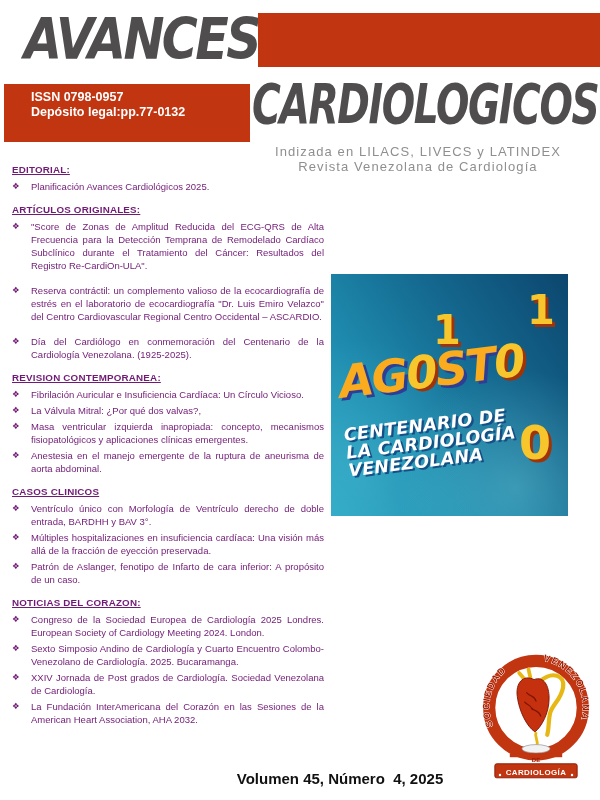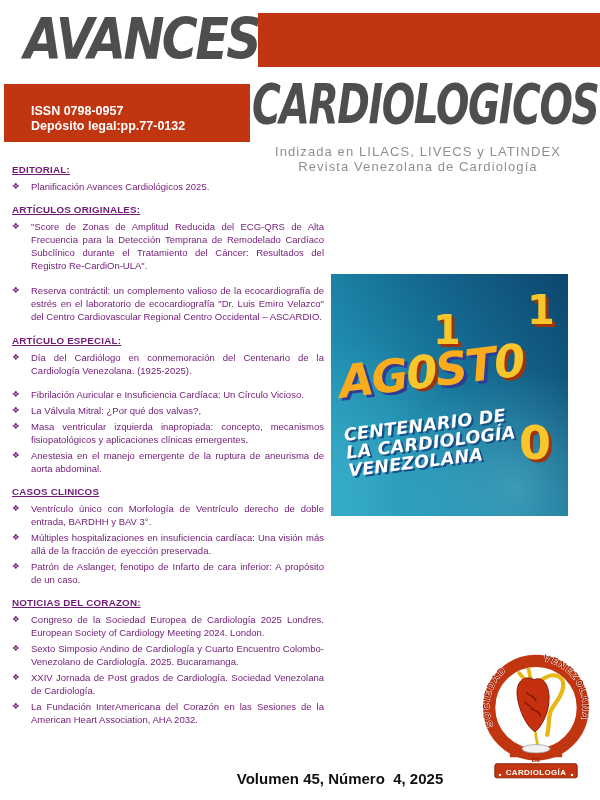--- a/index.html
+++ b/index.html
@@ -10,21 +10,21 @@
   
   .title-top {
     position:absolute; left:24px; top:6px; width:300px;
     font-family:"DejaVu Sans", sans-serif; font-weight:bold; font-style:italic;
     font-size:57px; letter-spacing:-3px; color:#4f4d4e;
     transform:scaleX(.86); transform-origin:left top; white-space:nowrap;
   }
   .red-block-top { position:absolute; left:258px; top:13px; width:342px; height:54px;
     background:var(--accent); }
   .issn-bar { position:absolute; left:4px; top:84px; width:246px; height:58px;
-    background:var(--accent); color:#fff; padding:20px 0 0 27px;
+    background:var(--accent); color:#fff; padding:6px 0 0 27px;
     font-size:12.5px; font-weight:bold; line-height:15px; }
   .title-bottom {
     position:absolute; left:252px; top:72px; width:480px;
     font-family:"DejaVu Sans", sans-serif; font-weight:bold; font-style:italic;
     font-size:55px; letter-spacing:-2px; color:#4f4d4e;
     transform:scaleX(.715); transform-origin:left top; white-space:nowrap;
   }
   .subtitle { position:absolute; left:236px; top:144px; width:364px; text-align:center;
     color:var(--subtle); font-size:13px; line-height:15px; letter-spacing:1.1px; }
 
@@ -110,30 +110,30 @@
             <span class="item-text">"Score de Zonas de Amplitud Reducida del ECG-QRS de Alta Frecuencia para la Detección Temprana de Remodelado Cardíaco Subclínico durante el Tratamiento del Cáncer: Resultados del Registro Re-CardiOn-ULA".</span>
           </div>
           <div class="toc-item">
             <span class="bullet">❖</span>
             <span class="item-text">Reserva contráctil: un complemento valioso de la ecocardiografía de estrés en el laboratorio de ecocardiografía "Dr. Luis Emiro Velazco" del Centro Cardiovascular Regional Centro Occidental – ASCARDIO.</span>
           </div>
         </div>
     </div>
 
     <div class="toc-section">
-      <div class="sec-heading">ARTÍCULO ESPECIAL:</div>
       <div class="sec-items">
           <div class="toc-item">
             <span class="bullet">❖</span>
             <span class="item-text">Día del Cardiólogo en conmemoración del Centenario de la Cardiología Venezolana. (1925-2025).</span>
           </div>
         </div>
     </div>
 
     <div class="toc-section">
+      <div class="sec-heading">REVISION CONTEMPORANEA:</div>
       <div class="sec-items">
           <div class="toc-item">
             <span class="bullet">❖</span>
             <span class="item-text">Fibrilación Auricular e Insuficiencia Cardíaca: Un Círculo Vicioso.</span>
           </div>
           <div class="toc-item">
             <span class="bullet">❖</span>
             <span class="item-text">La Válvula Mitral: ¿Por qué dos valvas?,</span>
           </div>
           <div class="toc-item">

